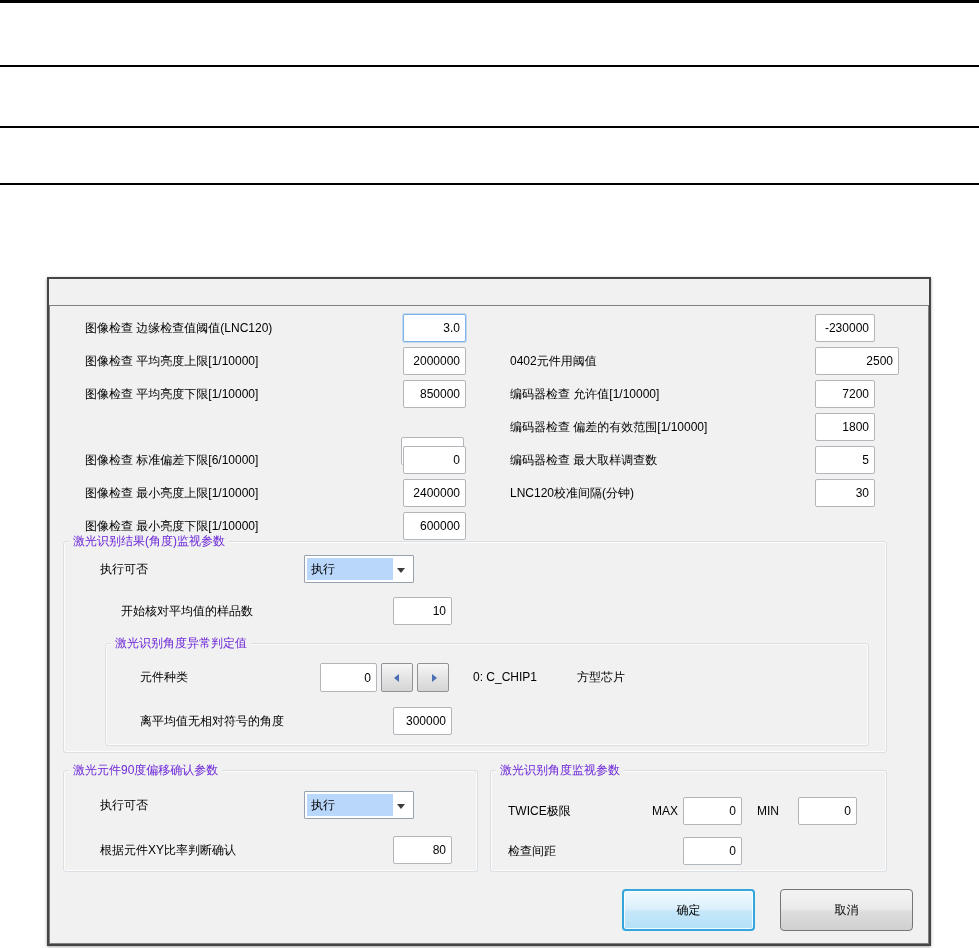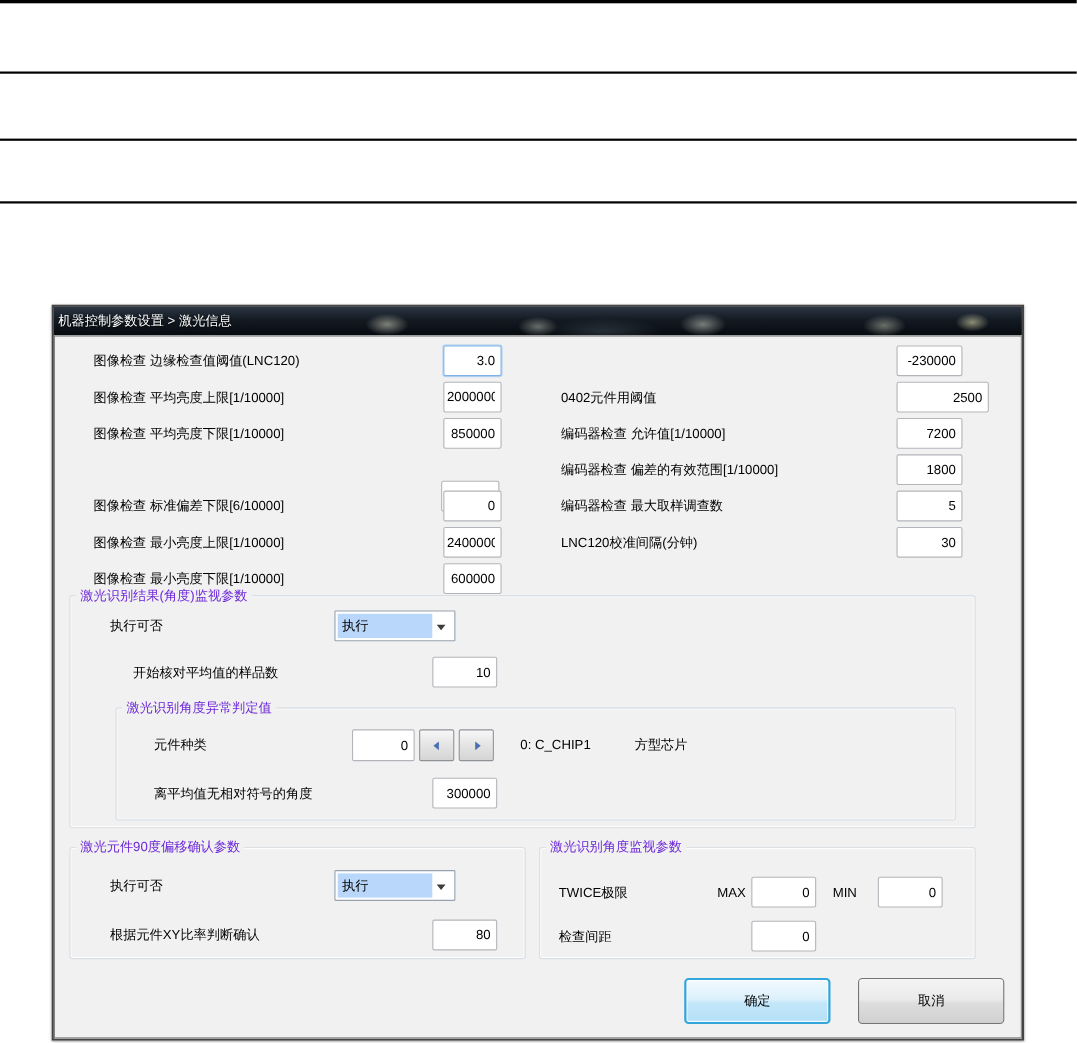--- a/index.html
+++ b/index.html
@@ -33,21 +33,21 @@
     position:absolute; left:4px; top:0; line-height:25px; color:#ffffff;
     font-size:12px; white-space:nowrap; text-shadow:0 1px 2px rgba(0,0,0,.8);
   }
   #client {
     position:absolute; left:0; top:26px; right:0; bottom:0;
     background:#f1f1f1; border:1px solid #828282;
   }
 
   .lbl { position:absolute; height:28px; line-height:28px; white-space:nowrap; color:#000; }
   .txt {
-    position:absolute; height:28px; width:53px; background:#fff;
+    position:absolute; height:28px; width:63px; background:#fff;
     border:1px solid #b2b5ba; border-radius:2px;
     font-family:"Liberation Sans","DejaVu Sans",sans-serif;
     font-size:12px; color:#000; text-align:right; padding:0 5px 0 2px; outline:none;
   }
   .txt.focused { border:1px solid #7eb4ea; box-shadow:0 0 0 1px rgba(126,180,234,.40); }
 
   .grp {
     position:absolute; border:1px solid #dadfe4; border-radius:3px;
     box-shadow:inset 0 0 0 1px rgba(255,255,255,.75);
   }
@@ -105,23 +105,20 @@
 
 <div id="page">
 
   <div class="rule" style="top:0; height:3px;"></div>
   <div class="rule" style="top:65px; height:2px;"></div>
   <div class="rule" style="top:126px; height:2px;"></div>
   <div class="rule" style="top:183px; height:2px;"></div>
 
   <div id="win">
 
-    <div id="titlebar">
-      <span class="title">机器控制参数设置 &gt; 激光信息</span>
-    </div>
 
     <div id="client">
 
       <div class="lbl" style="left:35px; top:8px;">图像检查 边缘检查值阈值(LNC120)</div>
       <input class="txt focused" style="left: 353px; top: 8px;" value="3.0">
       <div class="lbl" style="left:35px; top:41px;">图像检查 平均亮度上限[1/10000]</div>
       <input class="txt" style="left: 353px; top: 41px;" value="2000000">
       <div class="lbl" style="left:35px; top:74px;">图像检查 平均亮度下限[1/10000]</div>
       <input class="txt" style="left: 353px; top: 74px;" value="850000">
       <input class="txt" style="left: 351px; top: 107px; margin-top: 24px;" value="400000">

